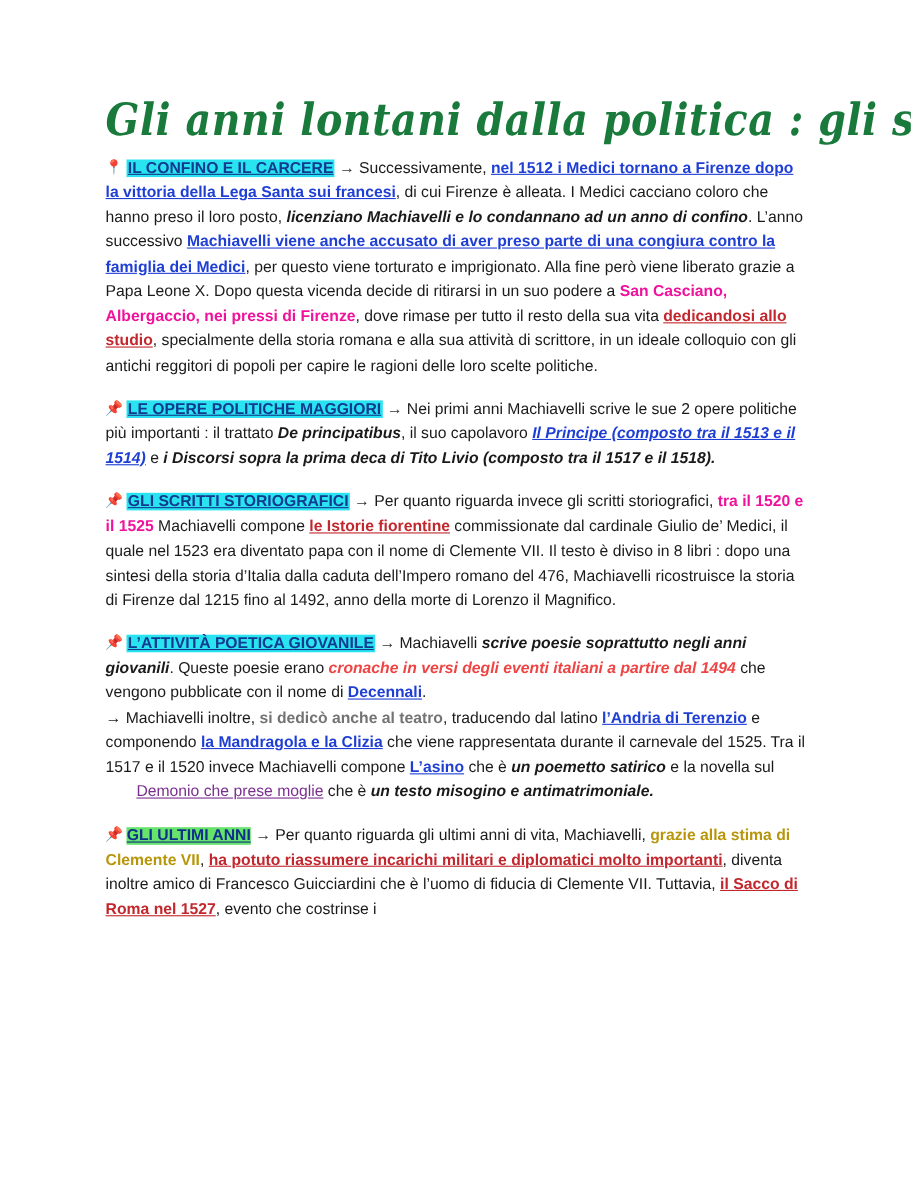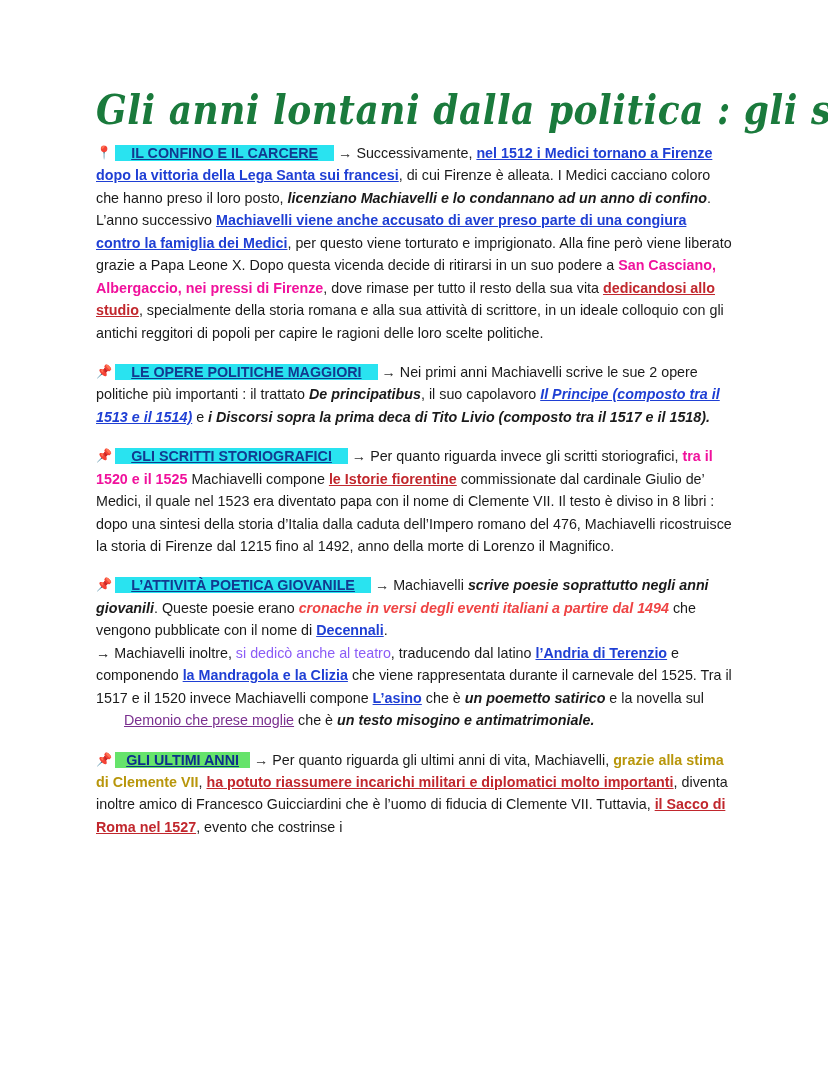--- a/index.html
+++ b/index.html
@@ -46,29 +46,29 @@
     font-size: 13px;
     margin-right: 3px;
     vertical-align: 1px;
   }
   
   .h-cyan {
     background: #29e3f0;
     color: #123a8f;
     font-weight: bold;
     text-decoration: underline;
-    padding: 0 16px;
+    padding: 0 1px;
     text-align: center;
   }
   .h-green {
     background: #66e36b;
     color: #0e2f8a;
     font-weight: bold;
     text-decoration: underline;
-    padding: 0 11px;
+    padding: 0 0;
   }
   .arrow { color: #333; }
   .b { font-weight: bold; font-style: italic; }
   .u-blue {
     color: #1f3fd4;
     text-decoration: underline;
     font-weight: bold;
   }
   .u-blue-i {
     color: #1f3fd4;
@@ -76,21 +76,21 @@
     font-weight: bold;
     font-style: italic;
   }
   .i-b { font-style: italic; font-weight: bold; margin-top: 36px; }
   .pink { color: #f0119c; font-weight: bold; }
   .red-u {
     color: #c1272d;
     font-weight: bold;
     text-decoration: underline;
   }
-  .green-b { color: #8b5cf6; font-weight: normal; }
+  .green-b { color: #737373; font-weight: bold; }
   .green-i { color: #ef4444; font-weight: bold; font-style: italic; }
   .purple-u {
     color: #7a2f8f;
     font-weight: normal;
     text-decoration: underline;
     margin-left: 28px;
   }
   .dark-yellow { color: #b8960b; font-weight: bold; }
 </style>
 </head>

